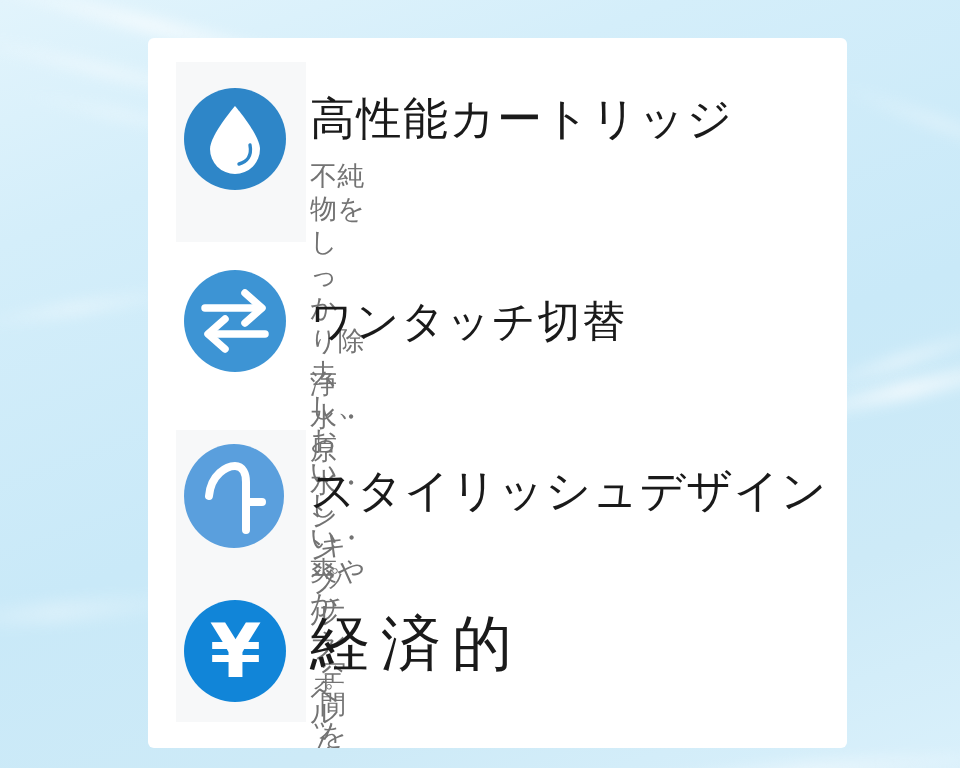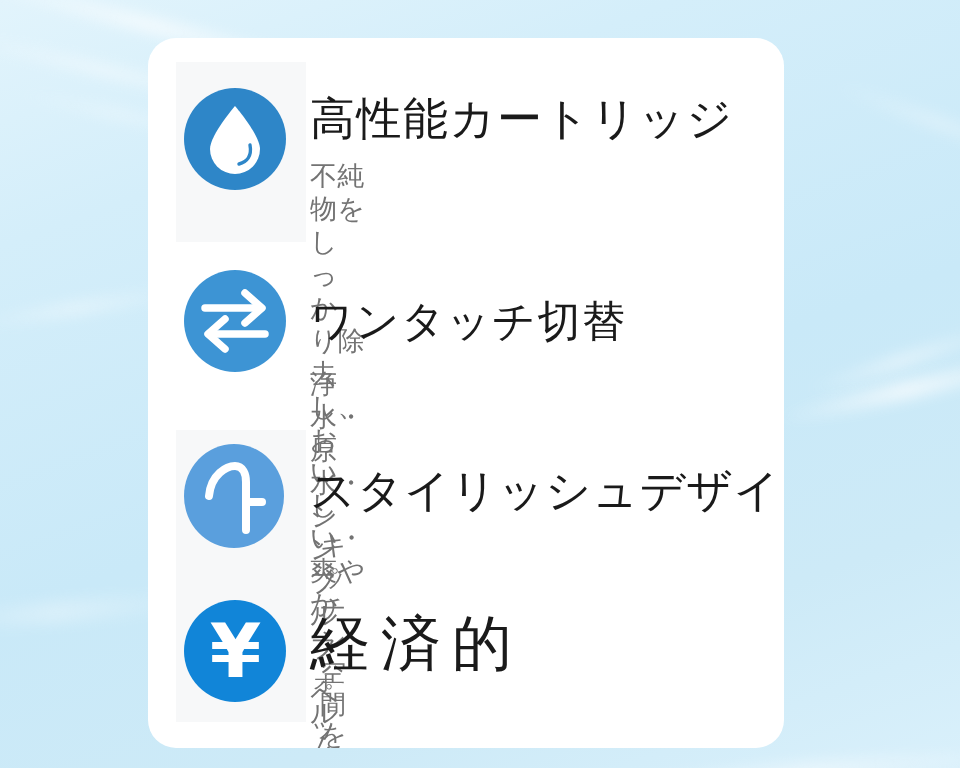--- a/index.html
+++ b/index.html
@@ -31,23 +31,23 @@
   .w5 { left:770px;  top:378px; width:300px; height:18px; transform:rotate(-13deg); opacity:.8; }
   .w6 { left:800px;  top:352px; width:220px; height:12px; transform:rotate(-18deg); opacity:.6; }
   .w7 { left:-70px;  top:600px; width:280px; height:22px; transform:rotate(-5deg);  opacity:.35; }
   .w8 { left:820px;  top:120px; width:260px; height:14px; transform:rotate(20deg);  opacity:.35; }
   .w9 { left:620px;  top:760px; width:420px; height:18px; transform:rotate(-4deg);  opacity:.5; }
 
   
   #feature-card {
     position:absolute;
     left:148px; top:38px;
-    width:636px; height:710px;
+    width:699px; height:710px;
     background:#ffffff;
-    border-radius:28px;
+    border-radius:6px;
     overflow:hidden;
   }
 
   
   .icon-panel {
     position:absolute;
     background:#f7f8f9;
   }
 
   .feature-row { position:absolute; }

